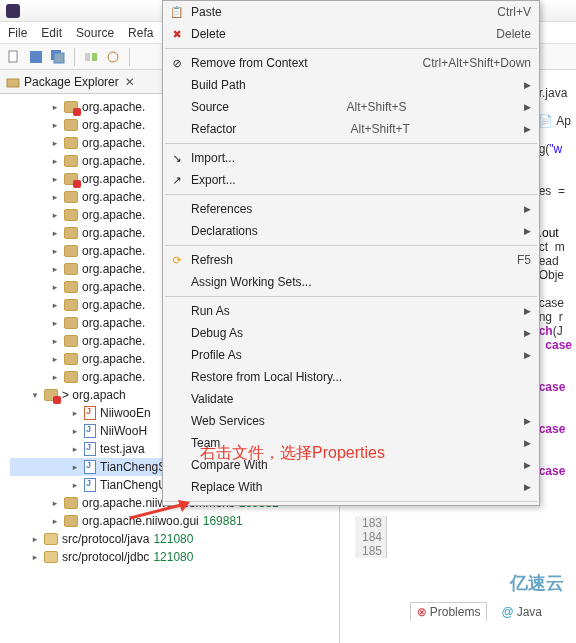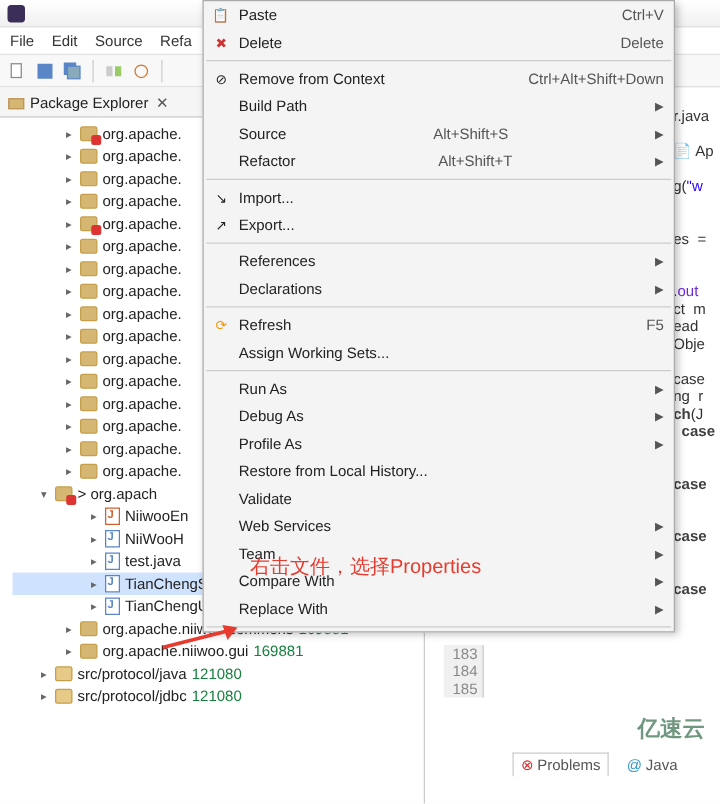--- a/index.html
+++ b/index.html
@@ -20,33 +20,33 @@
 .pkg { width:14px; height:12px; background:#d6b673; border:1px solid #c59f4a; border-radius:2px; position:relative;}
 .pkg.src { background:#e7c988;}
 .pkg.err::after{content:"";position:absolute;right:-4px;bottom:-4px;width:8px;height:8px;background:#d33;color:#fff;border-radius:2px;}
 .java { width:12px; height:14px; background:#fff; border:1px solid #5a86c7; position:relative;}
 .java::after{content:"J";position:absolute;left:1px;top:-1px;font-size:9px;color:#5a86c7;font-weight:bold;}
 .java.err{border-color:#d06030;}
 .java.err::after{color:#d06030;}
 .sel { background:#cfe3ff; }
 .cnt { color:#15803d;}
 .editor { flex:1; background:#fff; padding:4px; white-space:pre; font-family:Consolas,monospace; font-size:12px; color:#333; overflow:hidden;}
-.kw{color:#404040;font-weight:bold;margin-top:24px;}
+.kw{color:#a21caf;font-weight:bold;margin-top:24px;}
 .str{color:#2a00ff;}
-.fld{color:#6d28d9;}
+.fld{color:#000000;}
 .ctx { position:absolute; left:162px; top:0; width:378px; background:#f4f4f4; border:1px solid #aaa; box-shadow:2px 2px 6px rgba(0,0,0,.25); z-index:50;}
 .mi { display:flex; align-items:center; height:22px; padding:0 8px 0 28px; position:relative; color:#222;}
 .mi .ic{position:absolute;left:6px;width:16px;height:16px;display:flex;align-items:center;justify-content:center;font-size:11px;}
 .mi .sc{margin-left:auto;color:#555;}
 .mi .sub{margin-left:auto;color:#555;font-size:9px;}
 .msep{height:1px;background:#ccc;margin:3px 2px;}
 .ruler{position:absolute;left:355px;width:32px;background:#f0f0f0;border-right:1px solid #ccc;text-align:right;padding-right:4px;color:#888;font-family:Consolas,monospace;}
 .ann{position:absolute;color:#e63b2e;font-size:16px;font-weight:500;left:200px;top:443px;z-index:60;}
 .arrowline{position:absolute;left:130px;top:500px;width:60px;height:20px;z-index:60;}
-.wm{position:absolute;right:12px;bottom:48px;color:#14532d;font-size:18px;font-weight:600;z-index:40;opacity:.6;}
+.wm{position:absolute;right:12px;bottom:48px;color:#0369a1;font-size:18px;font-weight:600;z-index:40;opacity:.6;}
 .bottom-tabs{position:absolute;right:28px;bottom:22px;display:flex;gap:8px;color:#555;z-index:30;}
 .bt{display:flex;align-items:center;gap:3px;padding:2px 6px;}
 .bt.act{background:#fff;border:1px solid #ccc;border-bottom:none;}
 .x{color:#555;}
 </style>
 </head>
 <body>
 
 <div class="titlebar">
   <span class="ecl-icon"></span>

